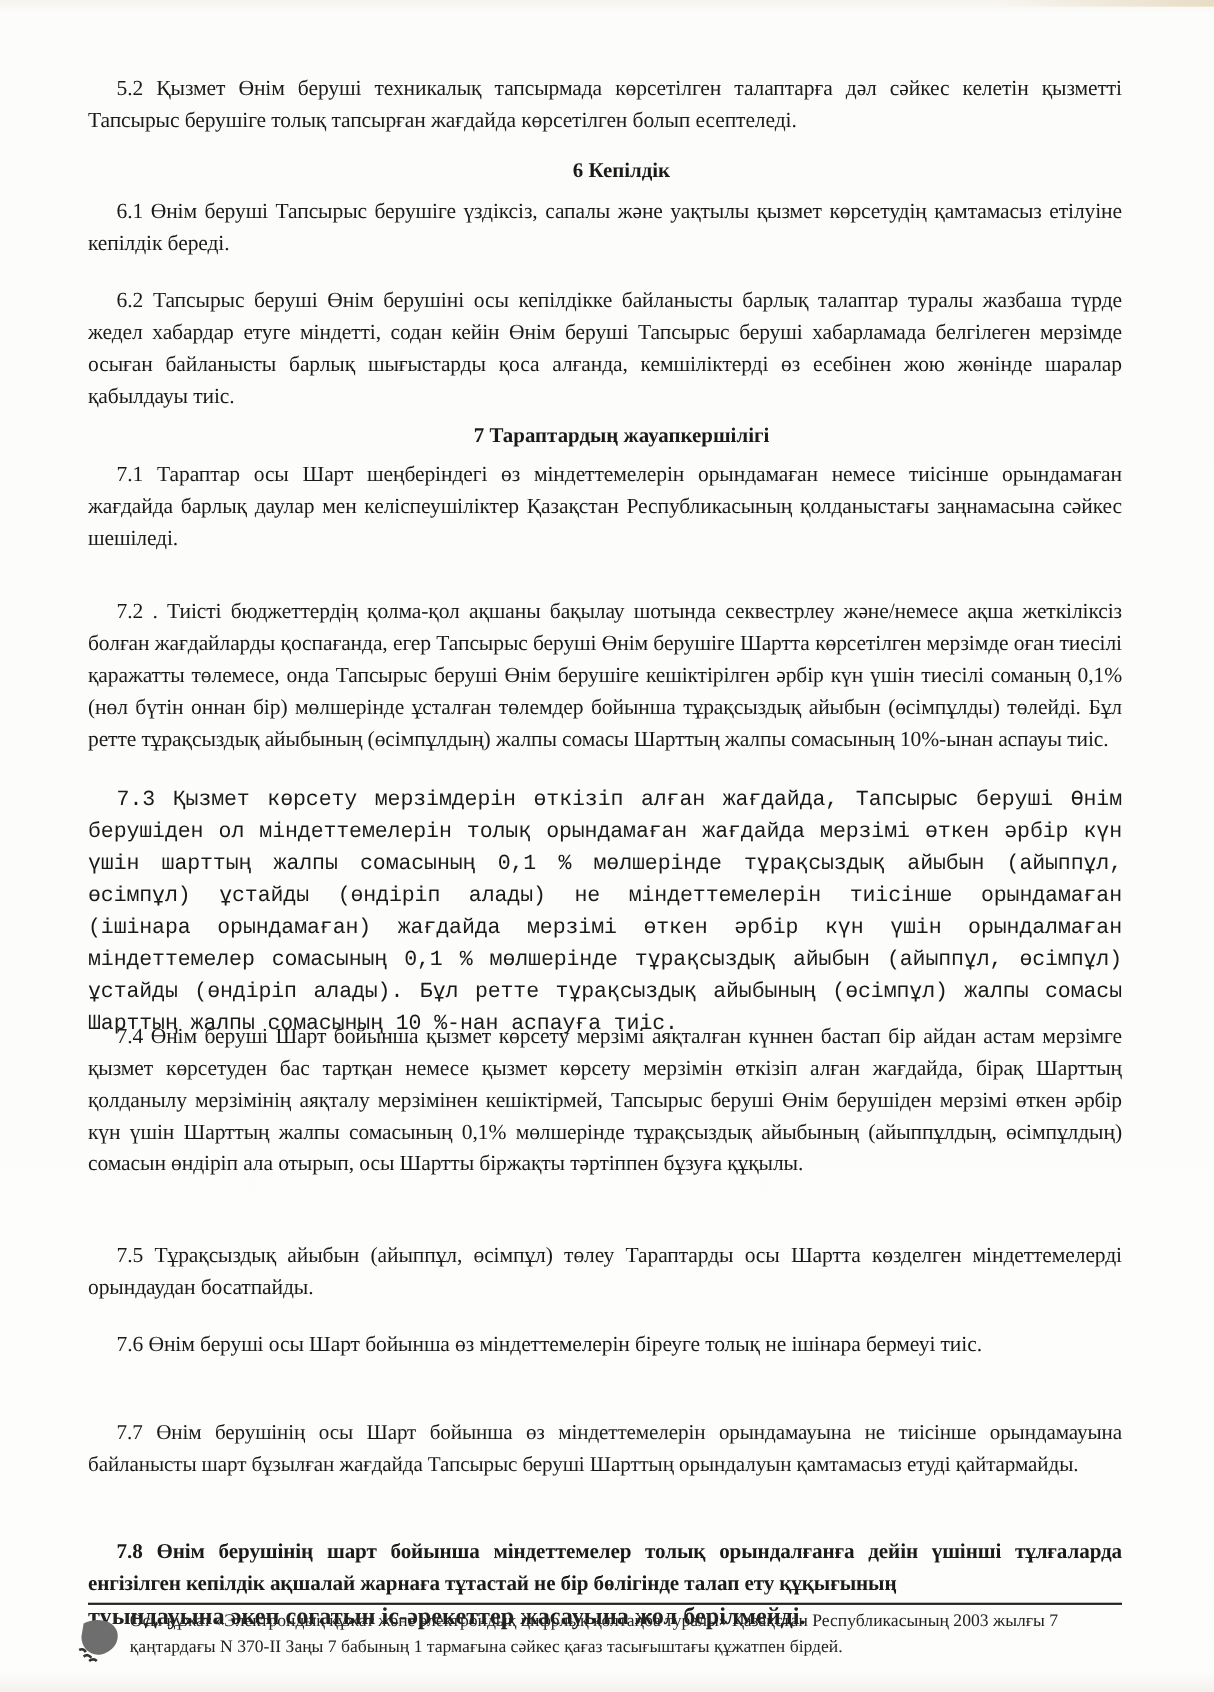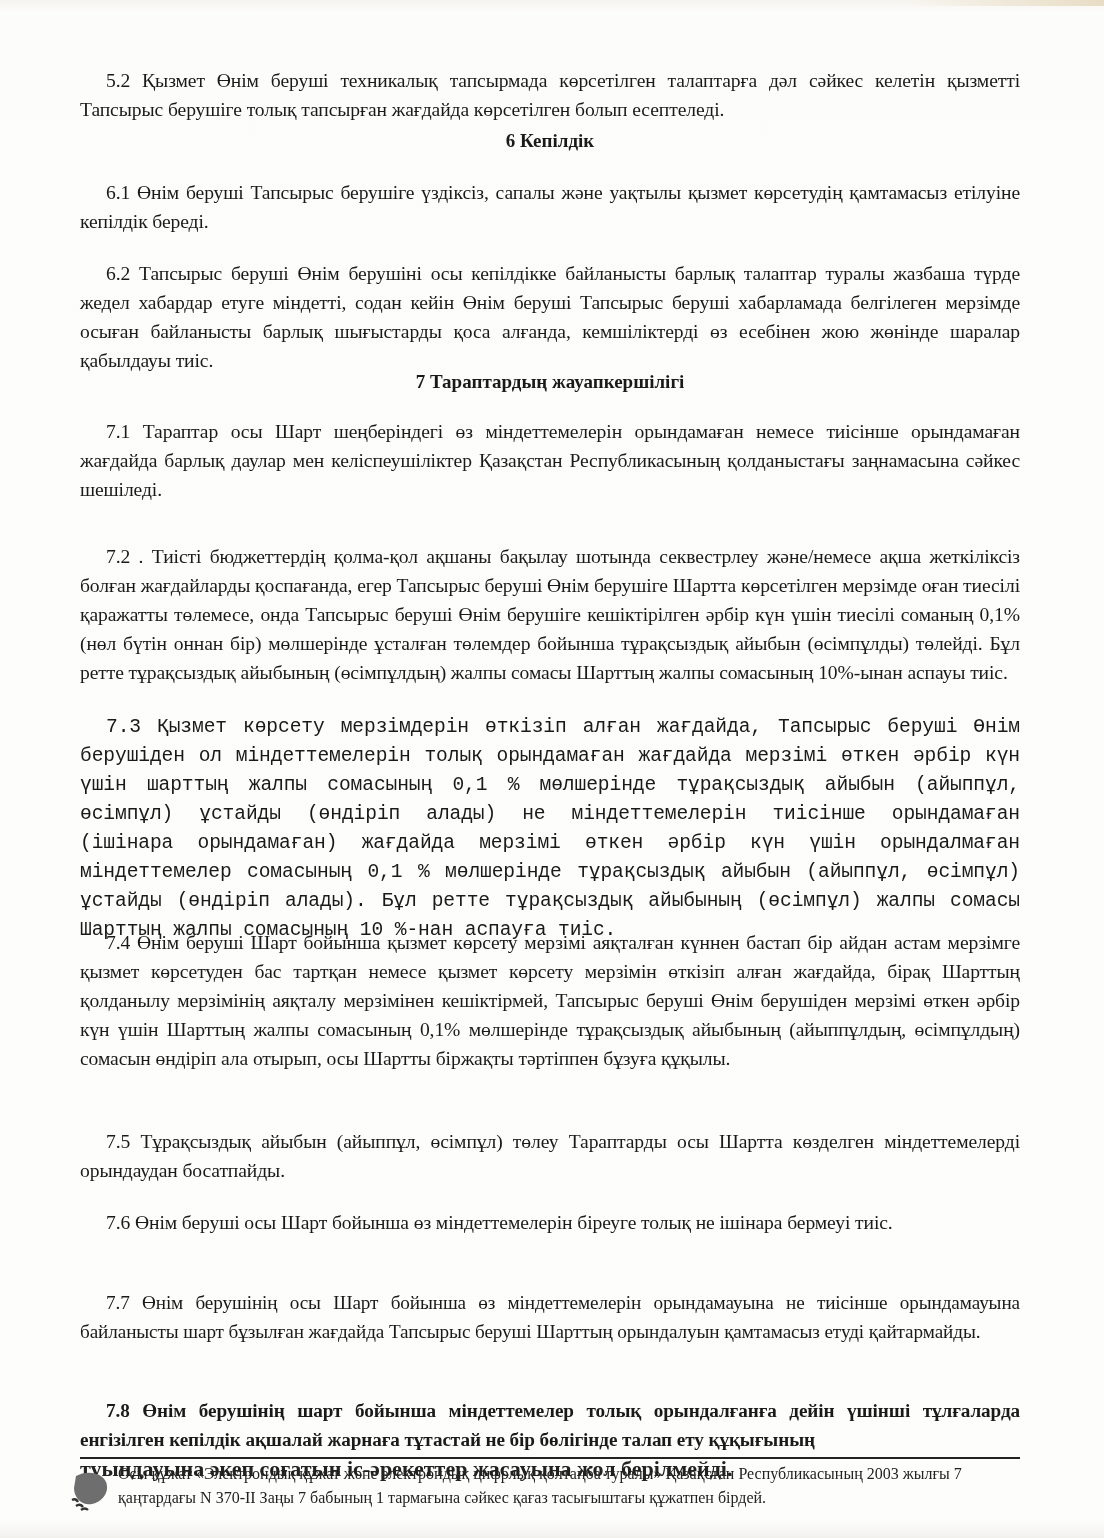--- a/index.html
+++ b/index.html
@@ -23,21 +23,21 @@
       text-align: justify;
       text-indent: 26px;
       margin: 0;
       letter-spacing: -0.1px;
     }
     .heading {
       font-weight: bold;
       text-align: center;
       font-size: 19px;
       line-height: 29px;
-      margin: 0;
+      margin: 15px;
     }
     .p-52 { position: absolute; top: 0; }
     .h-6 { position: absolute; top: 60px; width: 940px; }
     .p-61 { position: absolute; top: 112px; }
     .p-62 { position: absolute; top: 193px; }
     .h-7 { position: absolute; top: 301px; width: 940px; }
     .p-71 { position: absolute; top: 351px; }
     .p-72 { position: absolute; top: 460px; margin-top: 16px; }
     .p-73 { position: absolute; top: 647px; font-family: Liberation Mono, monospace; }
     .p-74 { position: absolute; top: 862px; }

